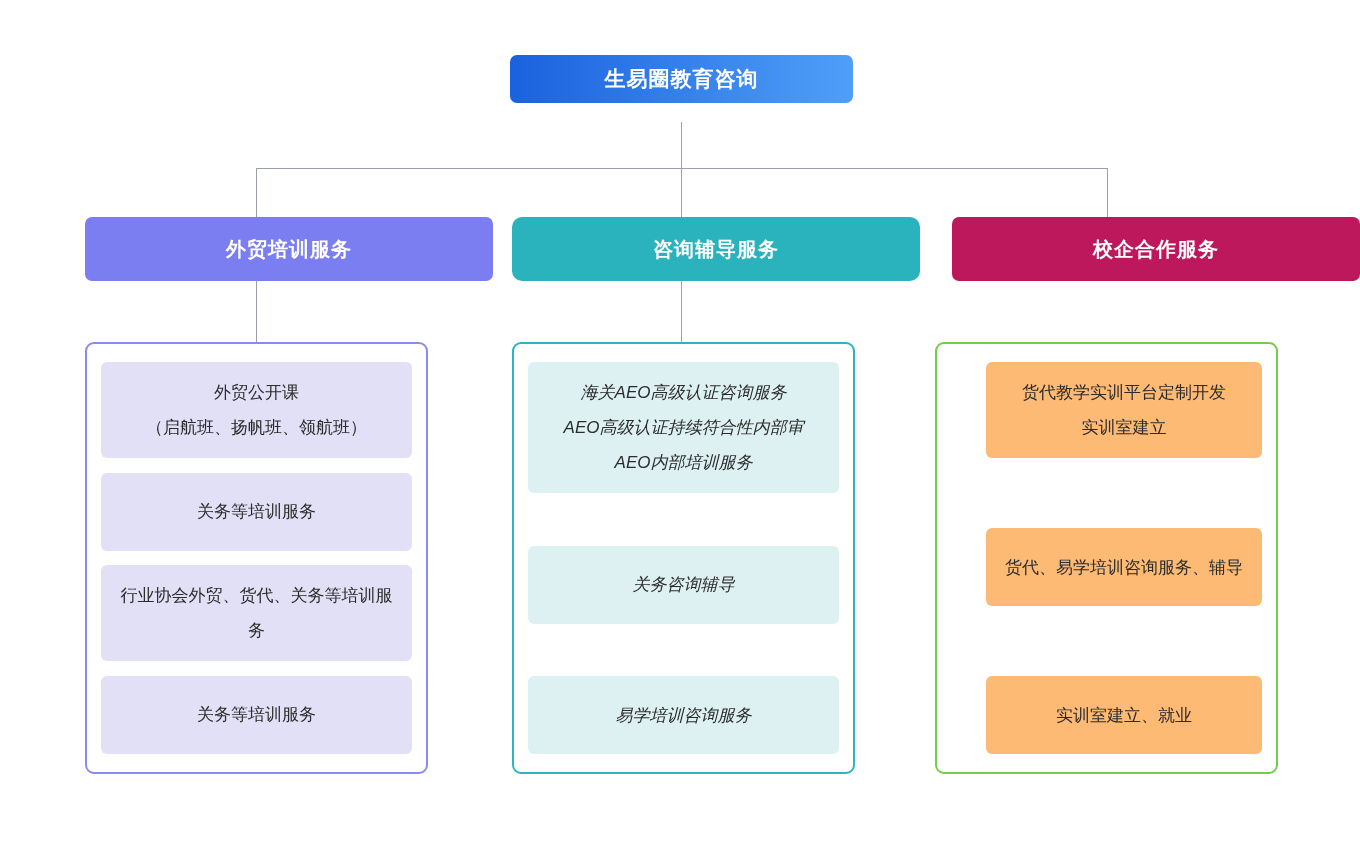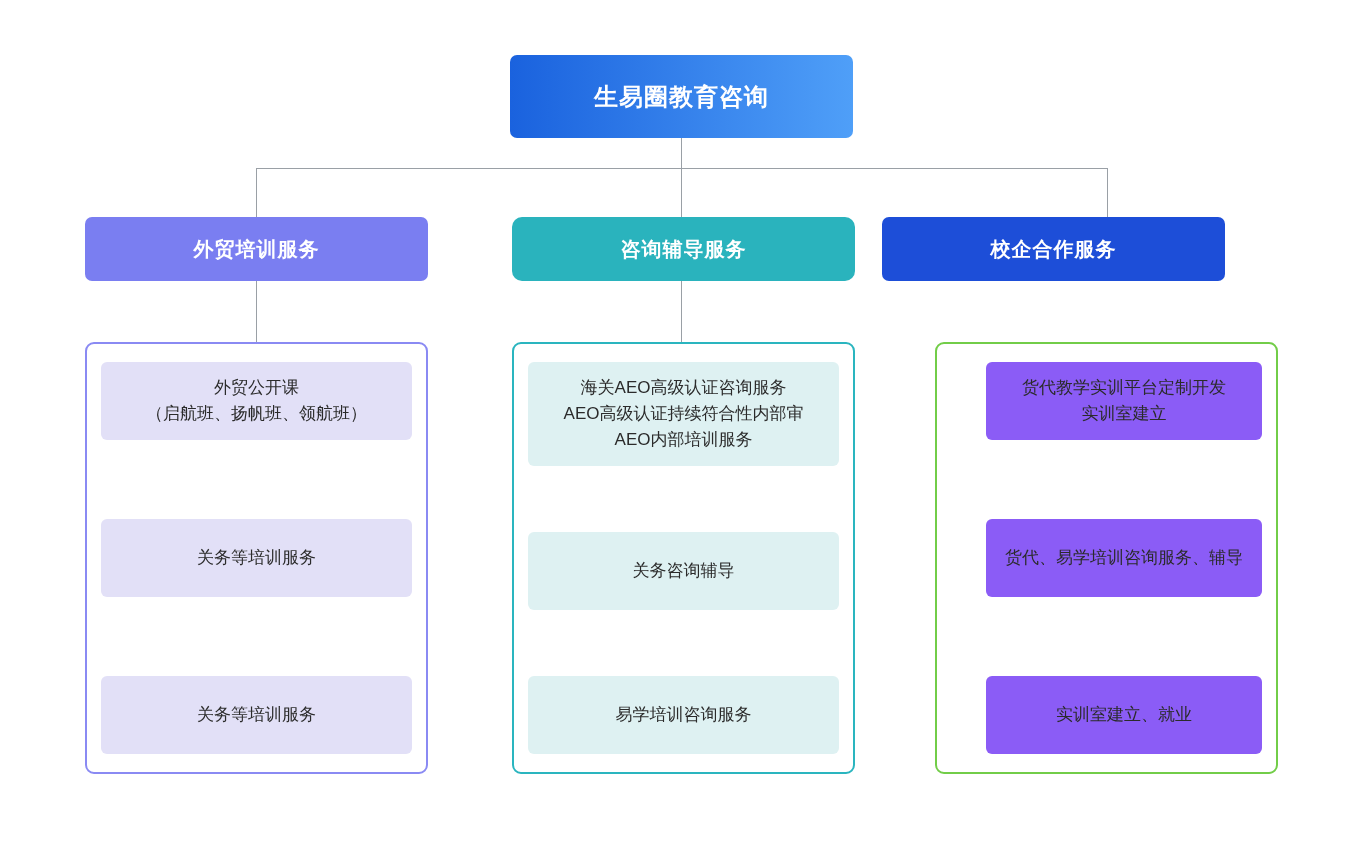--- a/index.html
+++ b/index.html
@@ -11,51 +11,51 @@
   
   .conn{position:absolute;background:#9aa0a6;}
   .conn.v{width:1px;}
   .conn.h{height:1px;}
   
   .node{
     position:absolute;display:flex;align-items:center;justify-content:center;
     text-align:center;box-sizing:border-box;
   }
   .root{
-    left:510px;top:55px;width:343px;height:83px;
+    left:510px;top:55px;width:343px;height:48px;
     background:linear-gradient(90deg,#1a62de,#4f9ff8);
-    border-radius:7px;color:#ffffff;font-size:24px;font-weight:bold;
+    border-radius:7px;color:#ffffff;font-size:21px;font-weight:bold;
     letter-spacing:1px;
   }
   .branch-header{
-    top:217px;width:343px;height:64px;border-radius:7px;
+    top:217px;width:408px;height:64px;border-radius:7px;
     color:#ffffff;font-size:20px;font-weight:bold;letter-spacing:1px;
   }
   .bh1{left:85px;background:#7a7ef1;}
   .bh2{left:512px;background:#2ab3bd;border-radius:10px;}
-  .bh3{left:882px;background:#1d4ed8;}
+  .bh3{left:952px;background:#be185d;}
   
   .container{
     position:absolute;top:342px;width:343px;height:432px;box-sizing:border-box;
     background:#ffffff;border-radius:9px;border:2px solid;
     display:flex;flex-direction:column;justify-content:space-between;
     padding:18px 14px;
   }
   .c1{left:85px;border-color:#8a8af3;}
-  .c2{left:512px;border-color:#2ab5bf;}
+  .c2{left:512px;border-color:#2ab5bf;font-style:italic;}
   .c3{left:935px;border-color:#72cd48;}
   
   .item{
     box-sizing:border-box;min-height:78px;padding:13px 12px;border-radius:6px;
     display:flex;align-items:center;justify-content:center;text-align:center;
-    white-space:pre-line;font-size:17px;line-height:26px;color:#2b2b2b;
+    white-space:pre-line;font-size:17px;line-height:35px;color:#2b2b2b;
   }
   .c1 .item{background:#e2e0f7;}
   .c2 .item{background:#def1f2;}
-  .c3 .item{background:#8b5cf6;margin-left:35px;}
+  .c3 .item{background:#fdba74;margin-left:35px;}
 </style>
 </head>
 <body>
 
 <div class="stage">
 
   <div class="conn v" style="left:681px;top:122px;height:46px;"></div>
   <div class="conn h" style="left:256px;top:168px;width:852px;"></div>
   <div class="conn v" style="left:256px;top:168px;height:50px;"></div>
   <div class="conn v" style="left:681px;top:168px;height:50px;"></div>
@@ -66,20 +66,21 @@
   <div class="node root">生易圈教育咨询</div>
 
   <div class="node branch-header bh1">外贸培训服务</div>
   <div class="node branch-header bh2">咨询辅导服务</div>
   <div class="node branch-header bh3">校企合作服务</div>
 
   <div class="container c1">
     <div class="item">外贸公开课
 （启航班、扬帆班、领航班）</div>
     <div class="item">关务等培训服务</div>
+    <div class="item">行业协会外贸、货代、关务等培训服务</div>
     <div class="item">关务等培训服务</div>
   </div>
 
   <div class="container c2">
     <div class="item">海关AEO高级认证咨询服务
 AEO高级认证持续符合性内部审
 AEO内部培训服务</div>
     <div class="item">关务咨询辅导</div>
     <div class="item">易学培训咨询服务</div>
   </div>

